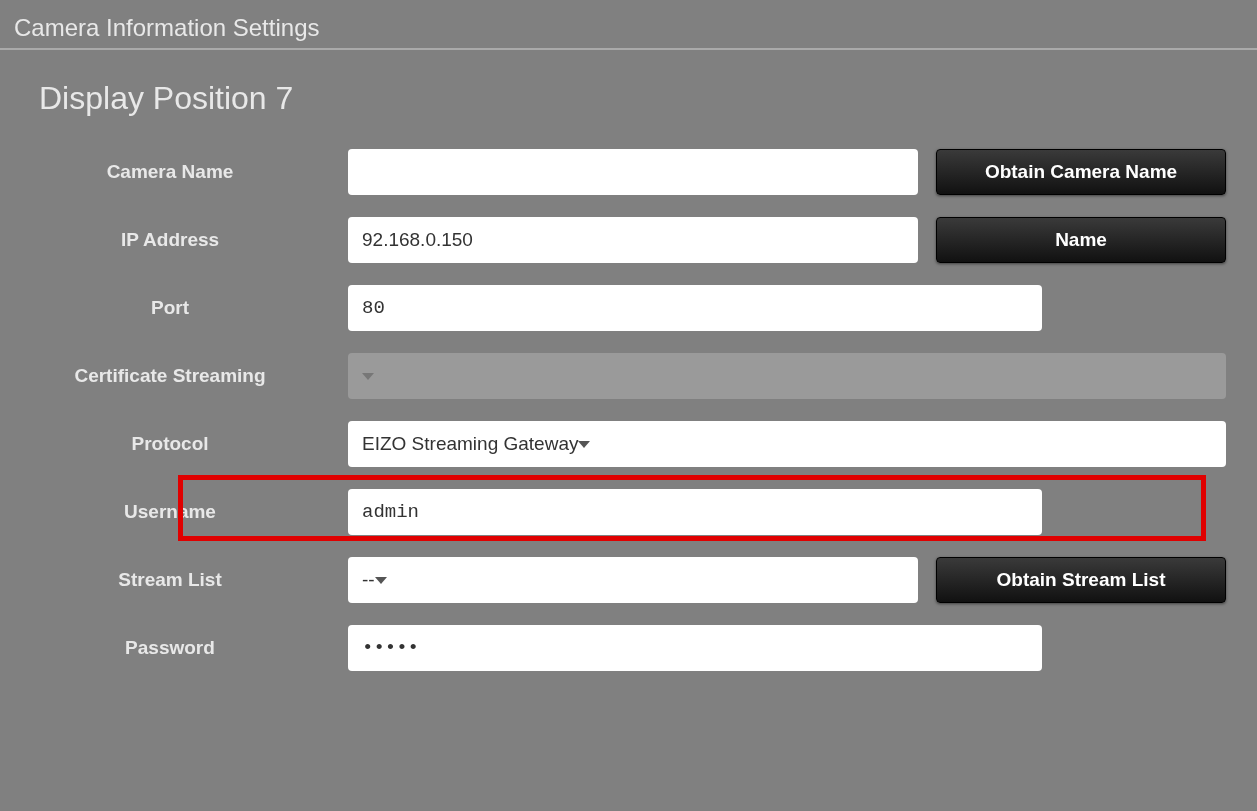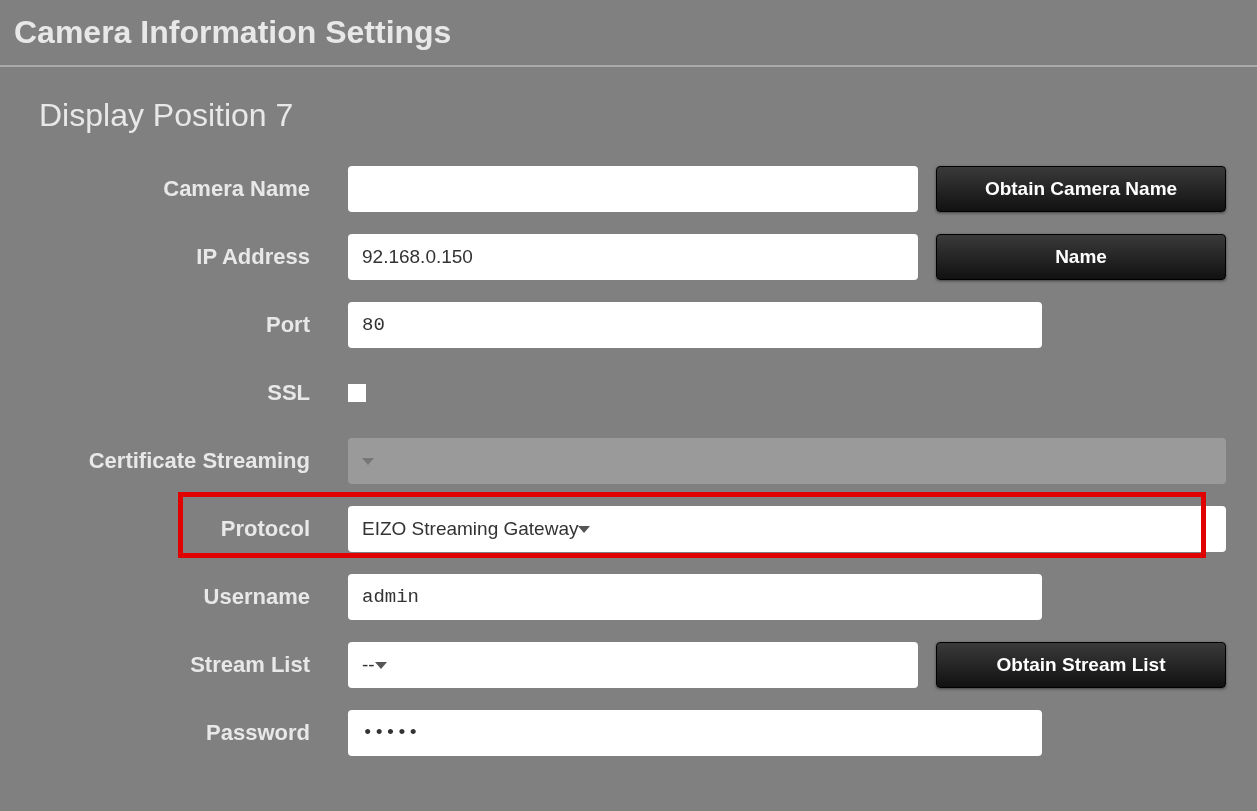--- a/index.html
+++ b/index.html
@@ -5,46 +5,46 @@
   * { box-sizing: border-box; margin: 0; padding: 0; }
   body {
     background: #808080;
     font-family: "Segoe UI", Arial, sans-serif;
     color: #e8e8e8;
     width: 1257px;
     height: 811px;
     overflow: hidden;
   }
   .page-title {
-    font-size: 32px;
-    font-weight: 700;
+    font-size: 24px;
+    font-weight: 400;
     color: #e8e8e8;
-    padding: 14px 0 14px 14px;
+    padding: 14px 0 6px 14px;
     border-bottom: 2px solid #aaa;
   }
   .section-title {
     font-size: 32px;
     font-weight: 400;
     color: #e8e8e8;
     padding: 30px 0 0 39px;
   }
   .form {
     padding: 10px 30px 0 30px;
   }
   .row {
     display: flex;
     align-items: center;
     margin-top: 22px;
     min-height: 46px;
   }
   .label {
     width: 318px;
-    text-align: right;
+    text-align: center;
     padding-right: 38px;
-    font-size: 22px;
+    font-size: 19px;
     font-weight: 600;
     color: #e8e8e8;
     flex-shrink: 0;
   }
   .input, .select {
     height: 46px;
     background: #fff;
     border: none;
     border-radius: 4px;
     font-size: 19px;
@@ -118,24 +118,20 @@
     <div class="label">IP Address</div>
     <input class="input short" value="92.168.0.150" style="">
     <button class="btn">Name</button>
   </div>
 
   <div class="row">
     <div class="label">Port</div>
     <input class="input long" value="80" style="">
   </div>
 
-  <div class="row">
-    <div class="label">SSL</div>
-    <div class="checkbox"></div>
-  </div>
 
   <div class="row">
     <div class="label">Certificate Streaming</div>
     <div class="select long disabled">
       <span></span>
       <span class="caret"></span>
     </div>
   </div>
 
   <div class="row">

